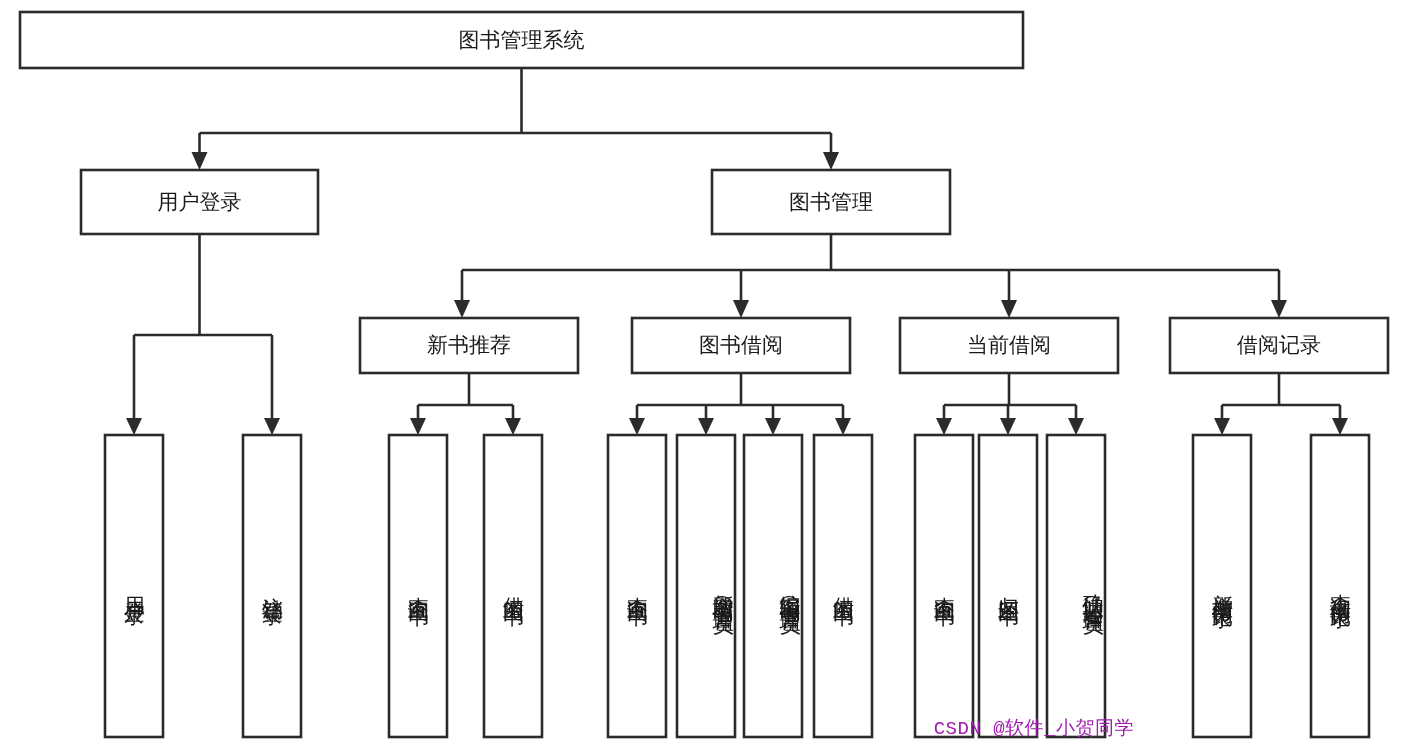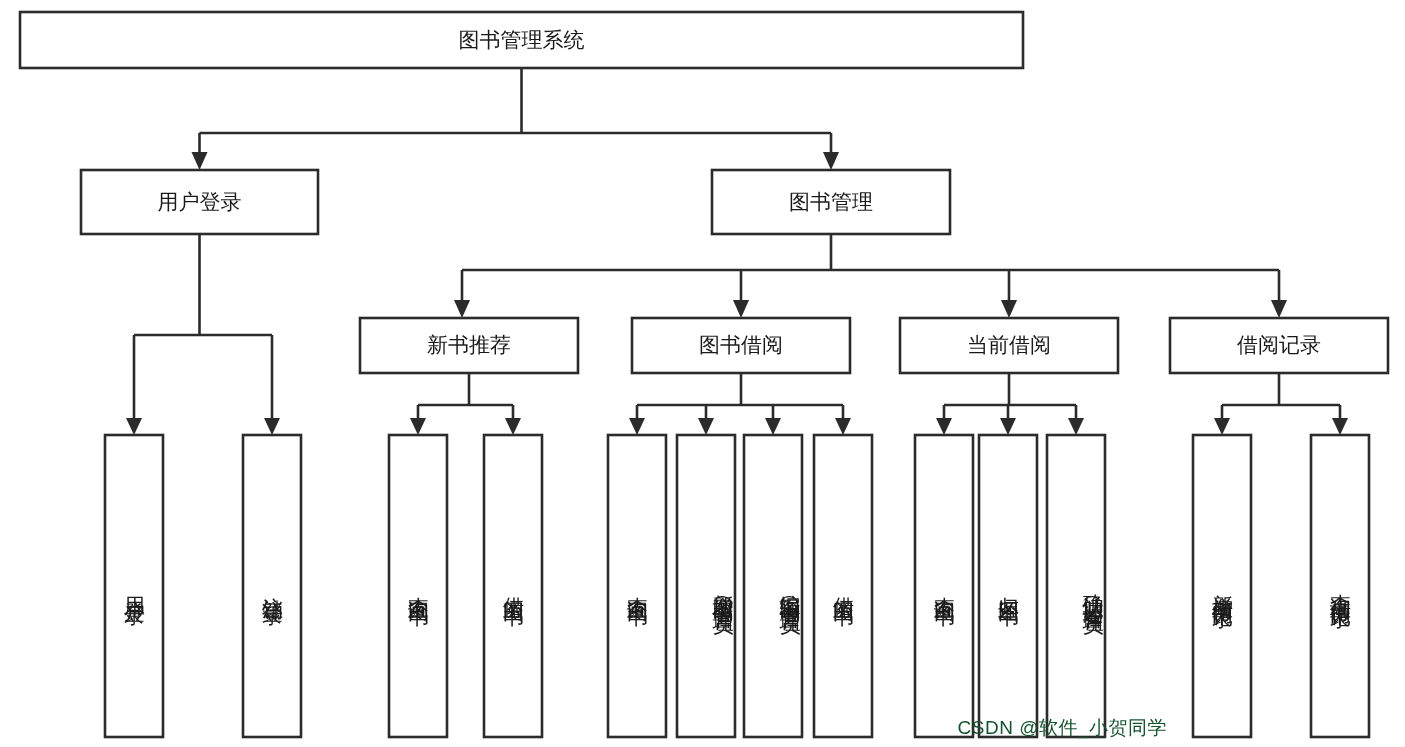--- a/index.html
+++ b/index.html
@@ -11,21 +11,20 @@
     width: 1405px;
     height: 747px;
     font-family: "DejaVu Sans", "Liberation Sans", sans-serif;
     overflow: hidden;
   }
   #diagram-root {
     position: relative;
     width: 1142px;
     height: 747px;
     background: #ffffff;
-    padding-left: 33px;
   }
   svg.flow {
     position: absolute;
     top: 0;
     left: 0;
     width: 1405px;
     height: 747px;
   }
   .node-rect {
     fill: #ffffff;
@@ -63,23 +62,23 @@
     align-items: center;
     justify-content: center;
     text-align: center;
     white-space: nowrap;
     pointer-events: none;
   }
   .watermark {
     position: absolute;
     right: 8px;
     bottom: 6px;
-    font-family: Liberation Sans, sans-serif;
+    font-family: Liberation Mono, monospace;
     font-size: 19px;
-    color: #14532d;
+    color: #a21caf;
     letter-spacing: 0.5px;
     white-space: nowrap;
   }
 </style>
 </head>
 <body>
 
 <div id="diagram-root">
 
   <svg class="flow" viewBox="0 0 1405 747">

